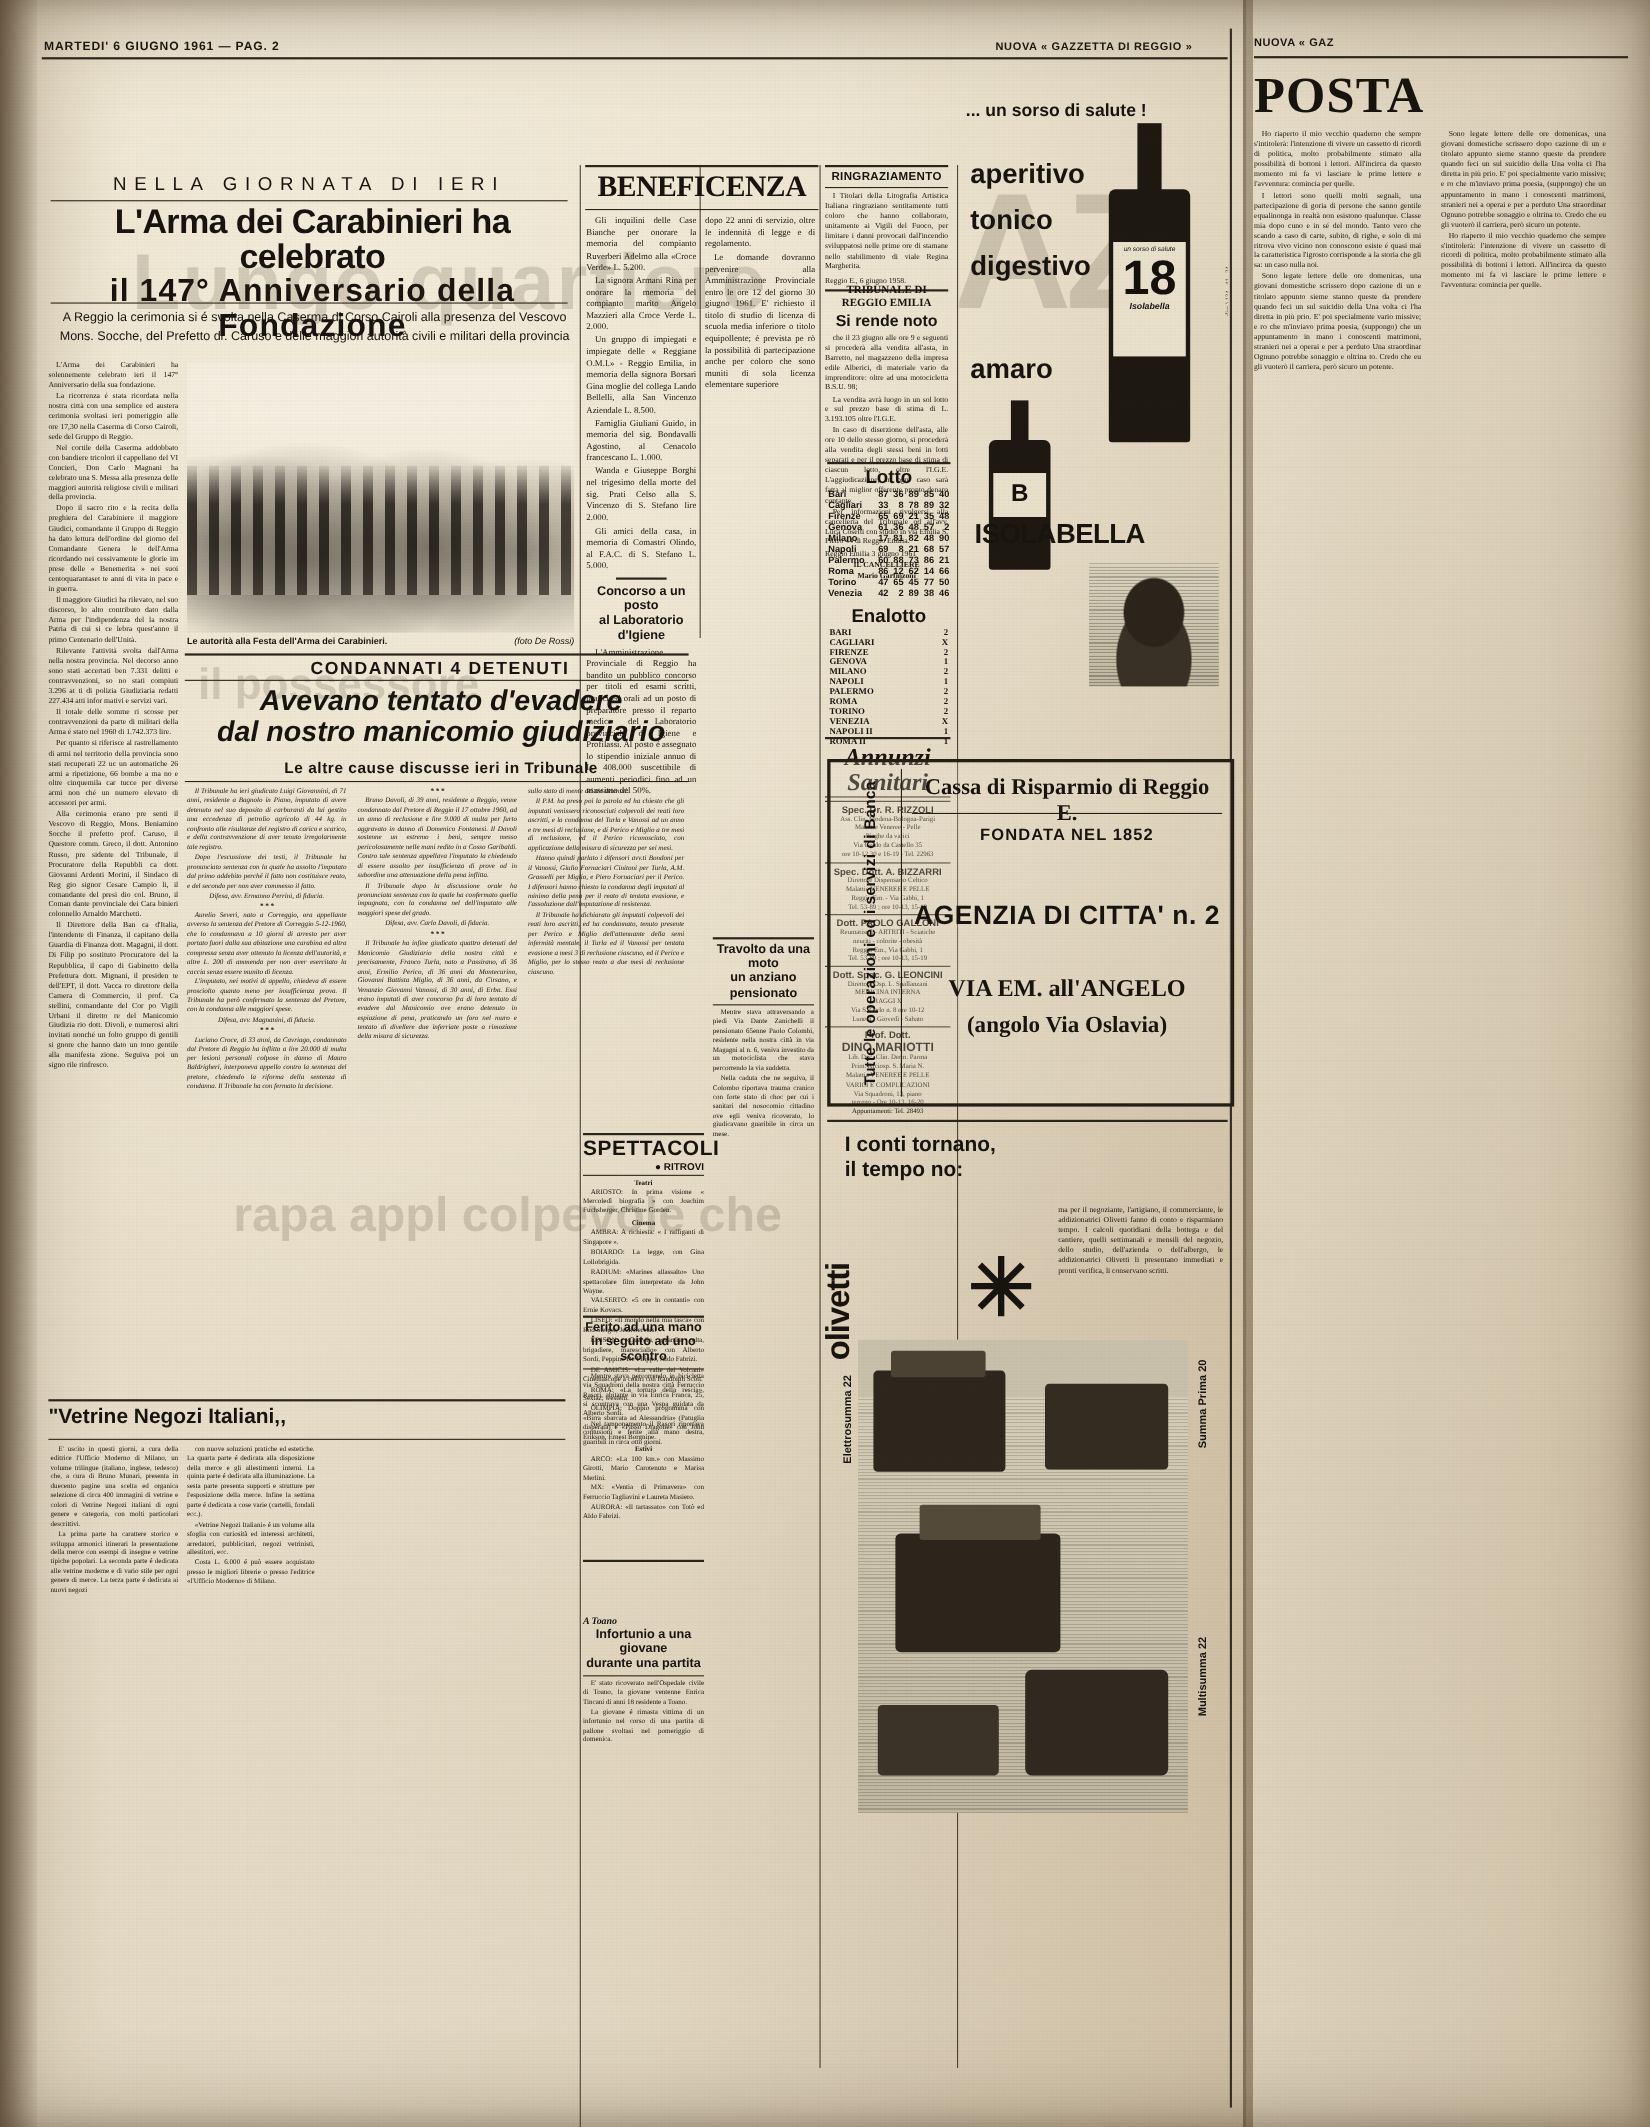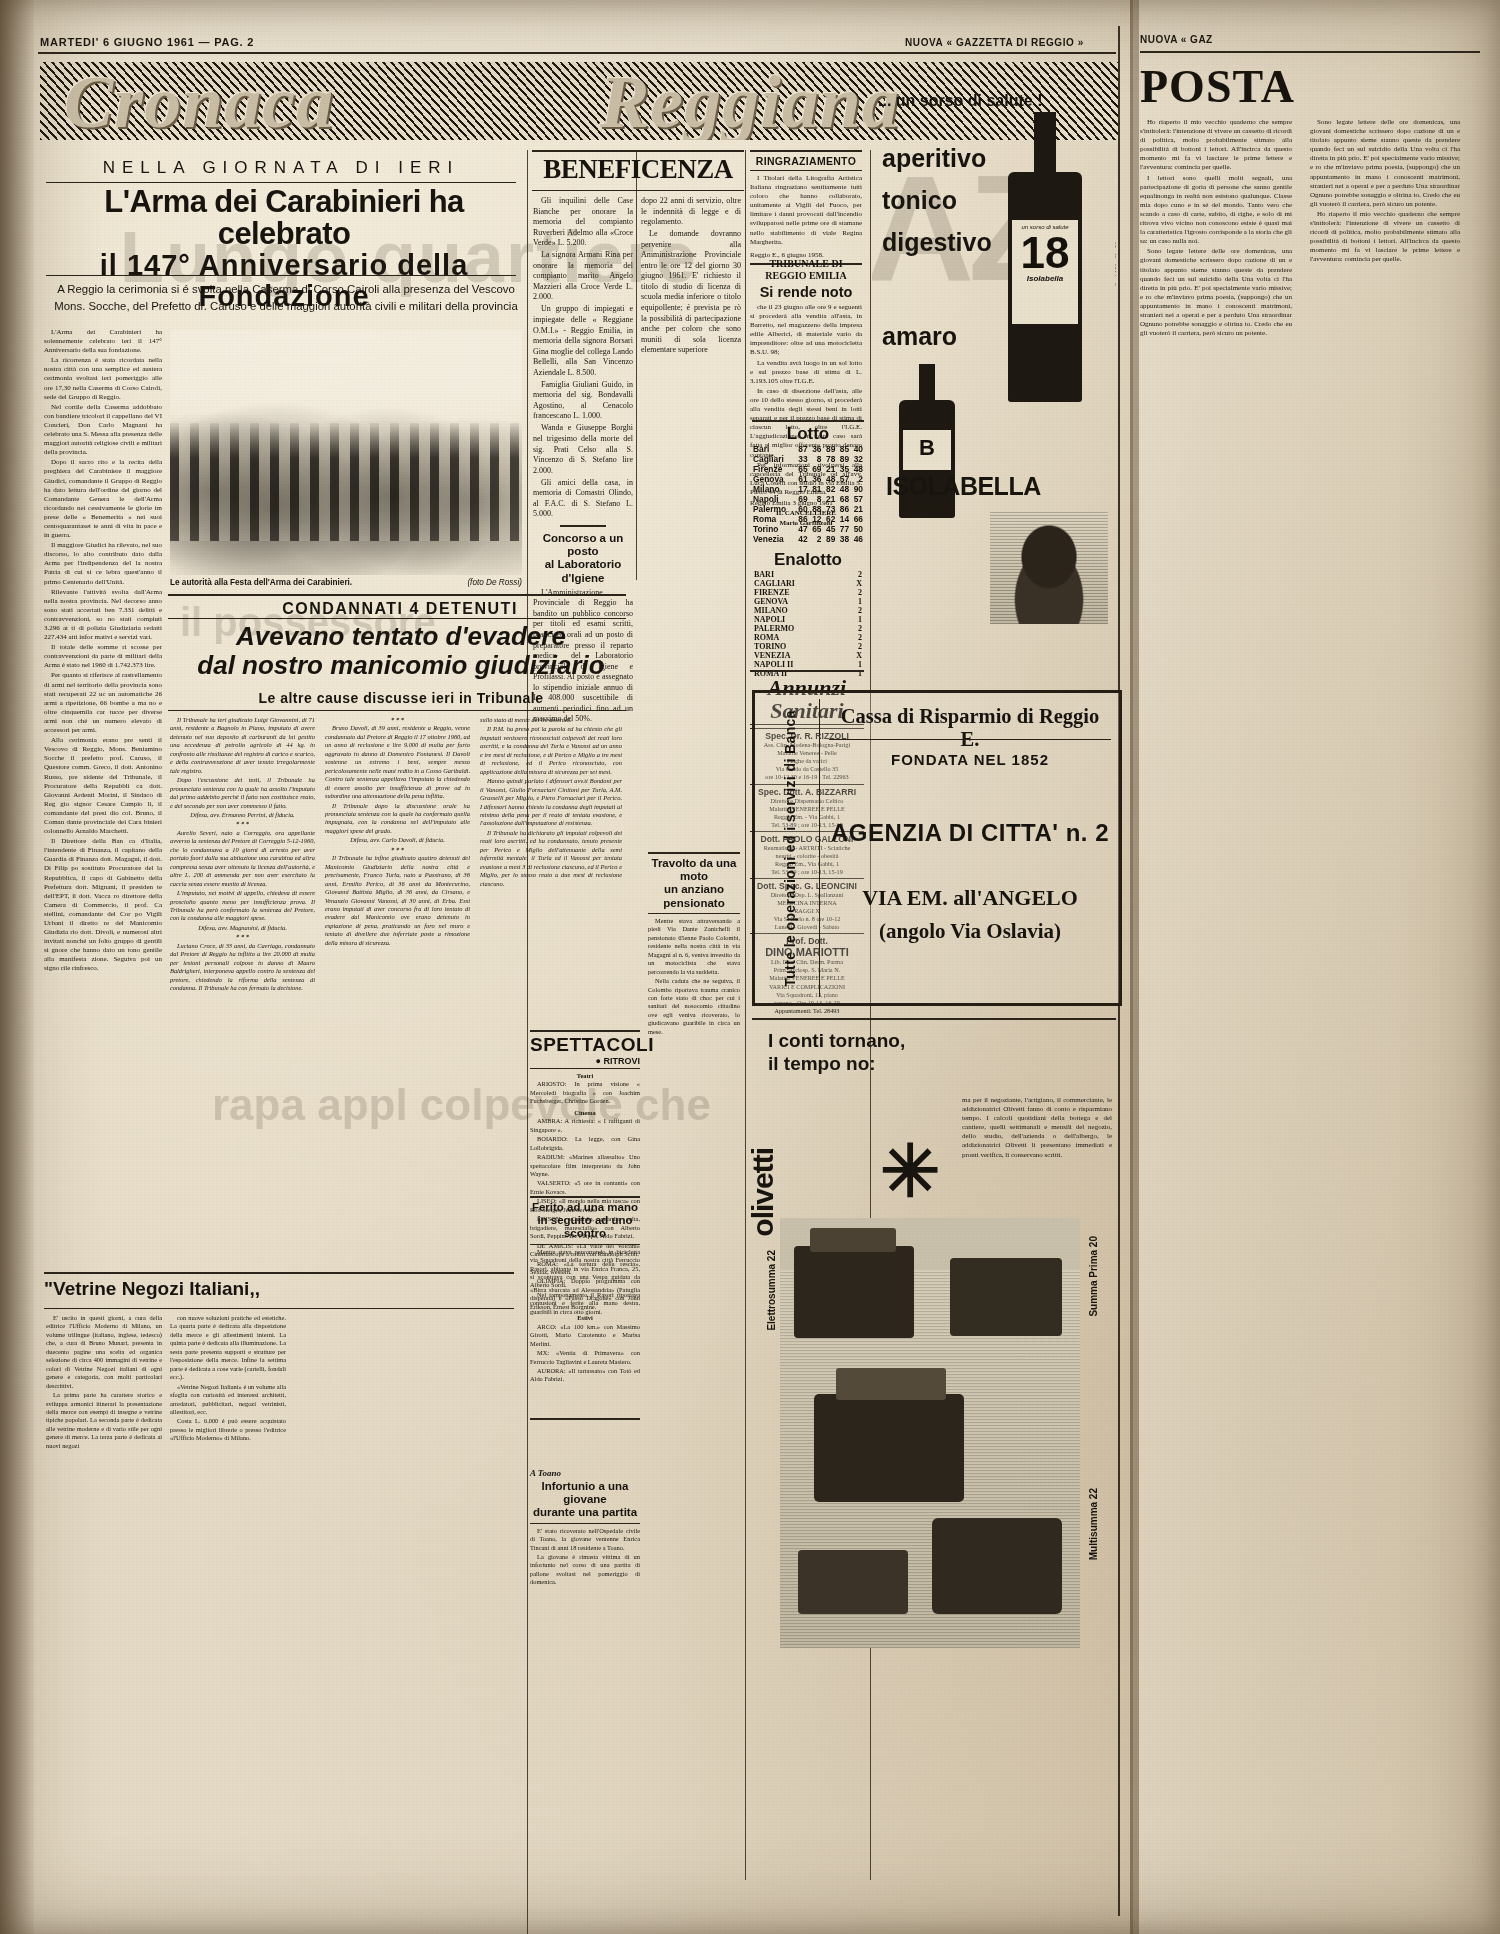--- a/index.html
+++ b/index.html
@@ -147,25 +147,20 @@
 <div class="paper"></div>
 <div class="sheet" id="sheet">
 
   <div class="spine"></div>
   <div class="rightpage"></div>
 
   <div class="dateline">MARTEDI' 6 GIUGNO 1961 — PAG. 2</div>
   <div class="gazline">NUOVA « GAZZETTA DI REGGIO »</div>
   <div class="toprule"></div>
 
-  <div class="masthead">
-    <div class="hatch"></div>
-    <div class="word">Cronaca</div>
-    <div class="word" style="left:560px;">Reggiana</div>
-  </div>
 
   <div class="crule" style="left:527px;top:150px;height:1870px;"></div>
   <div class="crule" style="left:636px;top:150px;height:430px;"></div>
   <div class="crule" style="left:745px;top:150px;height:1730px;"></div>
   <div class="crule" style="left:870px;top:150px;height:1730px;"></div>
   <div class="crule" style="left:1118px;top:26px;height:1890px;border-left:2px solid #3a3124;"></div>
   <div class="crule" style="left:1130px;top:0px;height:1934px;border-left:3px solid rgba(60,42,22,.5);"></div>
 
   <div class="kicker">NELLA GIORNATA DI IERI</div>
   <div class="kick-rule"></div>

